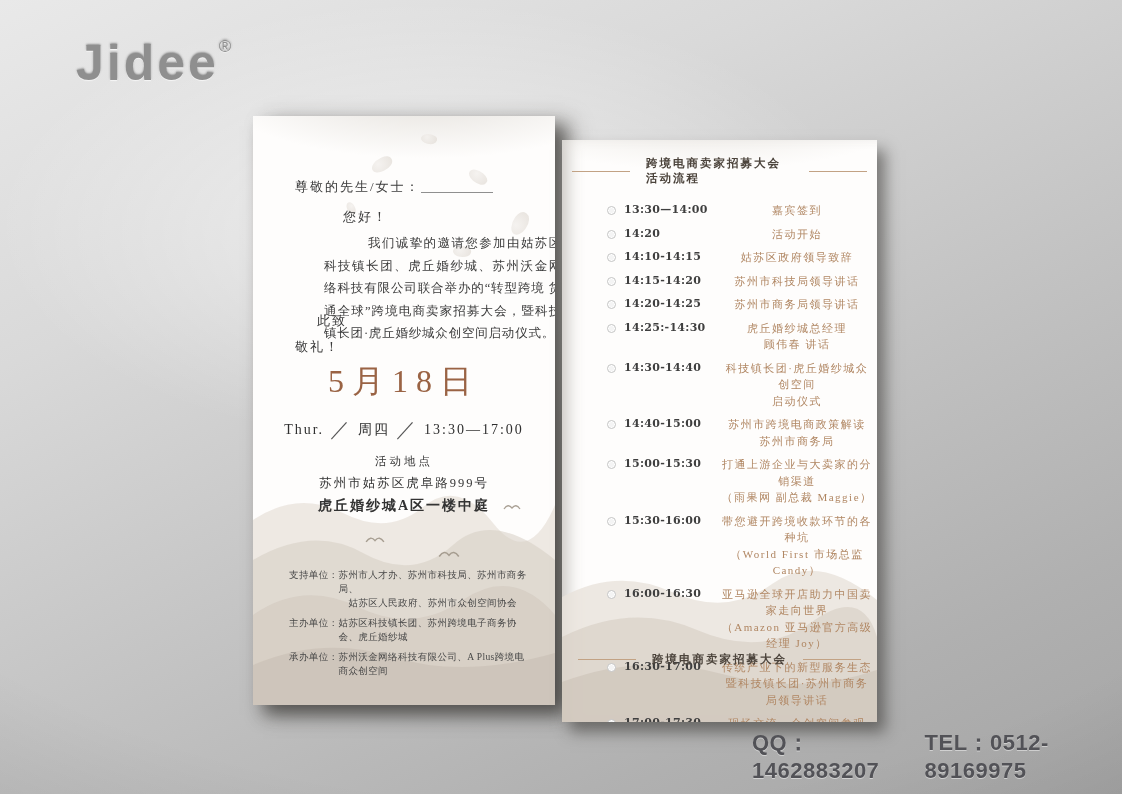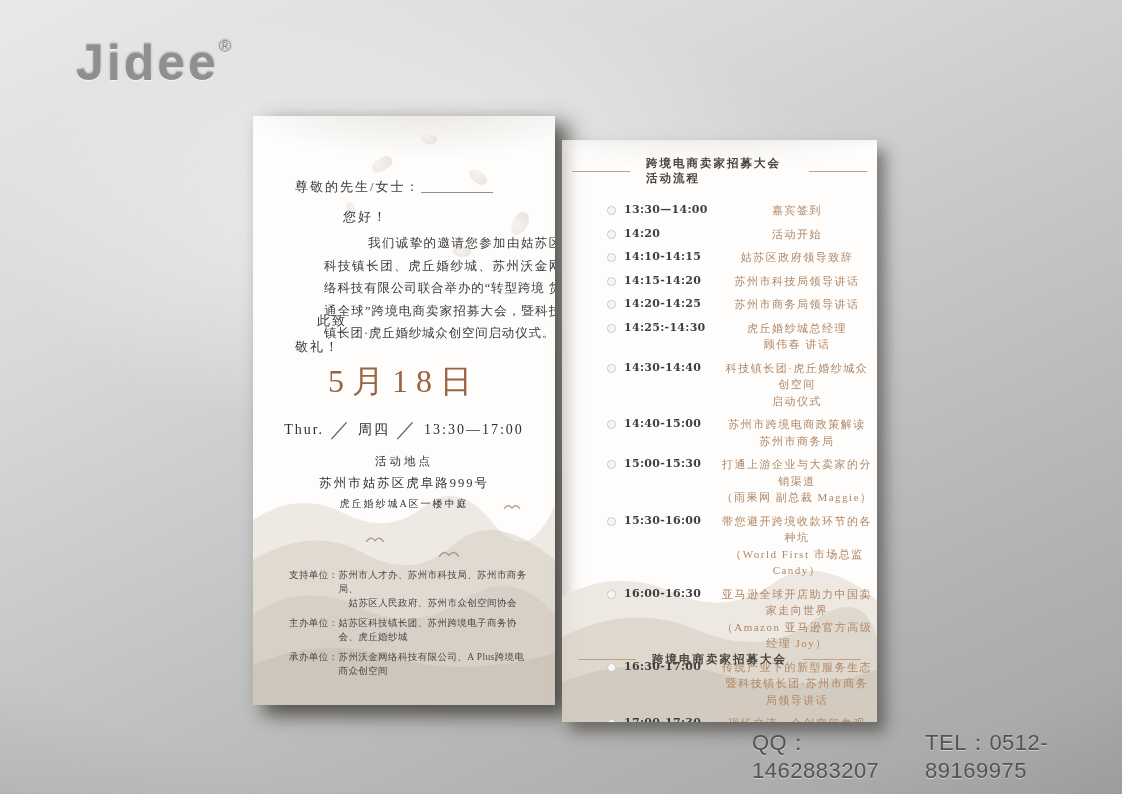--- a/index.html
+++ b/index.html
@@ -43,21 +43,21 @@
     letter-spacing:0.8px;line-height:22.5px;text-indent:44px;text-align:justify;margin-left:31px;}
   .closing1{position:absolute;left:64px;top:196px;font-size:13px;letter-spacing:2px;}
   .closing2{position:absolute;left:42px;top:222px;font-size:13px;letter-spacing:2px;}
   .big-date{position:absolute;left:0;top:244px;width:100%;text-align:center;
     color:#9a6344;font-size:32px;letter-spacing:8px;}
   .when-row{position:absolute;left:0;top:300px;width:100%;text-align:center;
     font-size:14px;letter-spacing:2px;color:#2f2f2f;}
   .when-row .slash{font-size:20px;font-weight:lighter;color:#555;padding:0 6px;vertical-align:-2px;}
   .venue-label{position:absolute;left:0;top:338px;width:100%;text-align:center;font-size:11.5px;letter-spacing:3px;color:#333;}
   .venue1{position:absolute;left:0;top:359px;width:100%;text-align:center;font-size:12.5px;letter-spacing:2px;color:#333;}
-  .venue2{position:absolute;left:0;top:381px;width:100%;text-align:center;font-size:10px;letter-spacing:2px;color:#333;}
+  .venue2{position:absolute;left:0;top:381px;width:100%;text-align:center;font-size:14px;letter-spacing:2px;color:#333;font-weight:bold;}
   .bird{position:absolute;}
   .organizers{position:absolute;left:36px;top:452px;width:240px;font-size:9.5px;color:#474747;letter-spacing:0.4px;}
   .org-row{display:flex;margin-bottom:6px;line-height:14px;}
   .org-label{white-space:nowrap;}
   
   .agenda{position:absolute;inset:0;}
   .agenda-header,.agenda-footer{position:absolute;left:0;width:100%;display:flex;align-items:center;justify-content:center;gap:6px;}
   .agenda-header{top:16px;}
   .agenda-footer{top:512px;}
   .rule{height:1px;background:#c2a284;flex:0 0 58px;margin:0 10px;}
@@ -65,21 +65,21 @@
   .agenda-list{position:absolute;left:0;top:62px;width:100%;padding-left:15px;}
   .agenda-row{display:flex;align-items:flex-start;margin-bottom:7px;padding:0 18px 0 30px;}
   .bullet{flex:0 0 7px;height:7px;border:1.5px solid #c6c6c6;border-radius:50%;
     background:#f4f4f4;margin:4px 8px 0 0;box-shadow:inset 0 0 0 1px #fff;}
   .agenda-time{flex:0 0 96px;font-size:11px;font-weight:bold;color:#3f3f3f;
     font-family:"DejaVu Serif",serif;letter-spacing:0.3px;line-height:16.5px;}
   .agenda-lines{flex:1;text-align:center;}
   .agenda-line{font-size:11px;color:#b08662;letter-spacing:1.5px;line-height:16.5px;}
   
   .contact{position:absolute;left:752px;top:728px;display:flex;gap:11px;
-    font-family:"Liberation Sans","DejaVu Sans",sans-serif;font-weight:normal;
+    font-family:"Liberation Sans","DejaVu Sans",sans-serif;font-weight:bold;
     font-size:22px;color:#525257;letter-spacing:0.5px;
     text-shadow:0 1px 0 rgba(255,255,255,0.45);justify-content:flex-end;}
 </style>
 </head>
 <body>
 
 <div class="backdrop">
   <div class="glow"></div>
   <div class="vignette"></div>
 </div>

